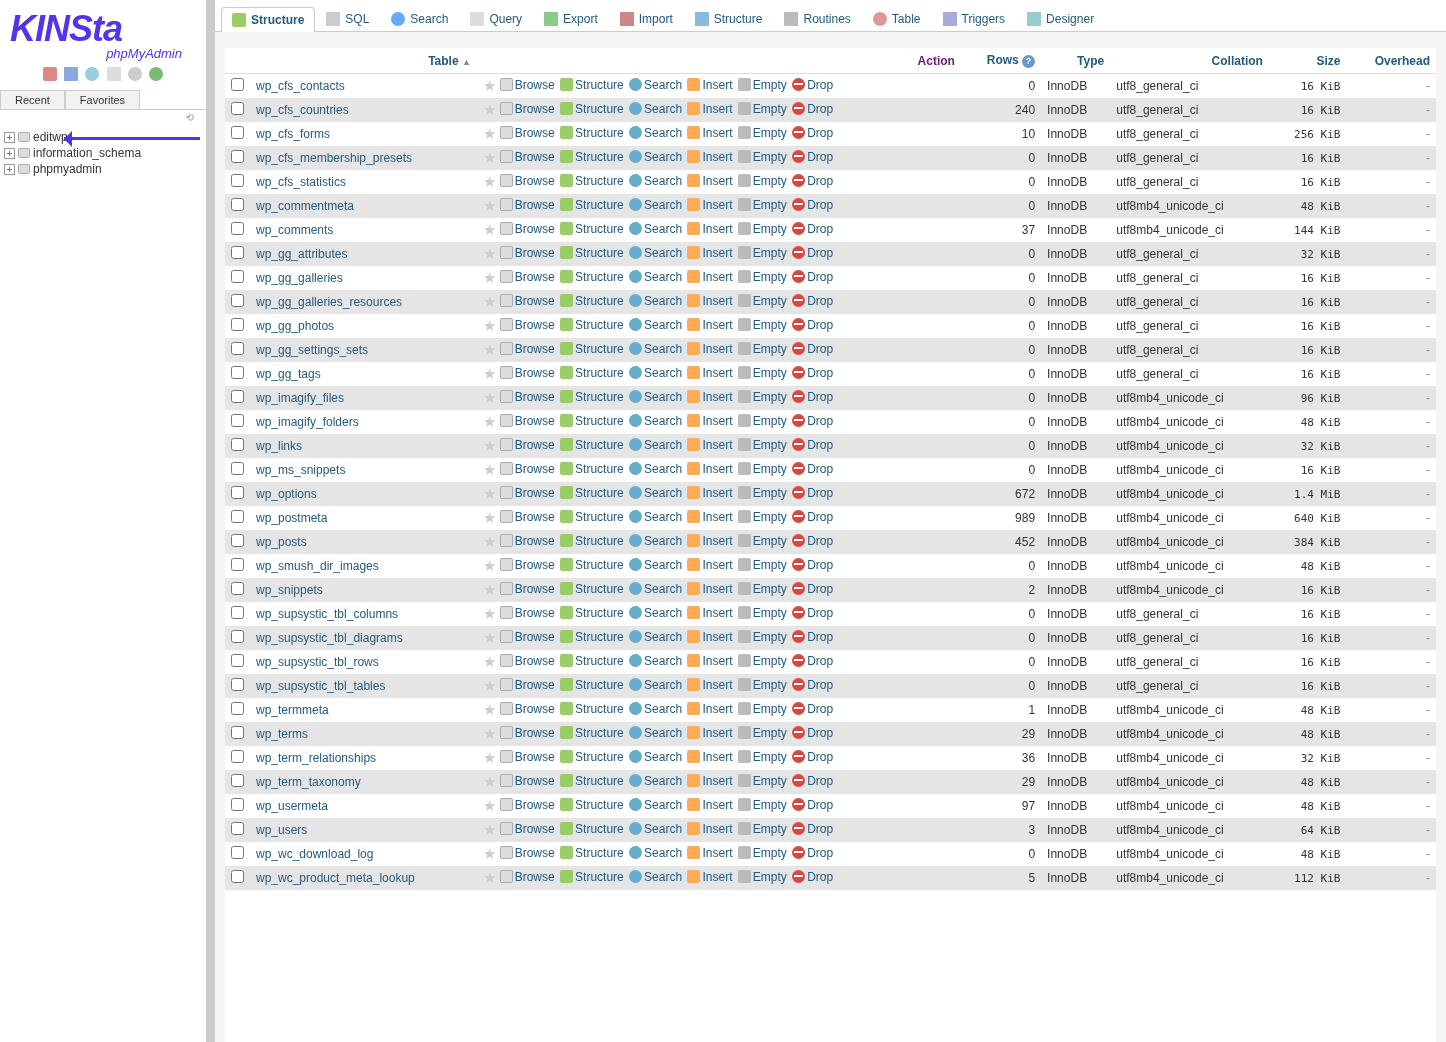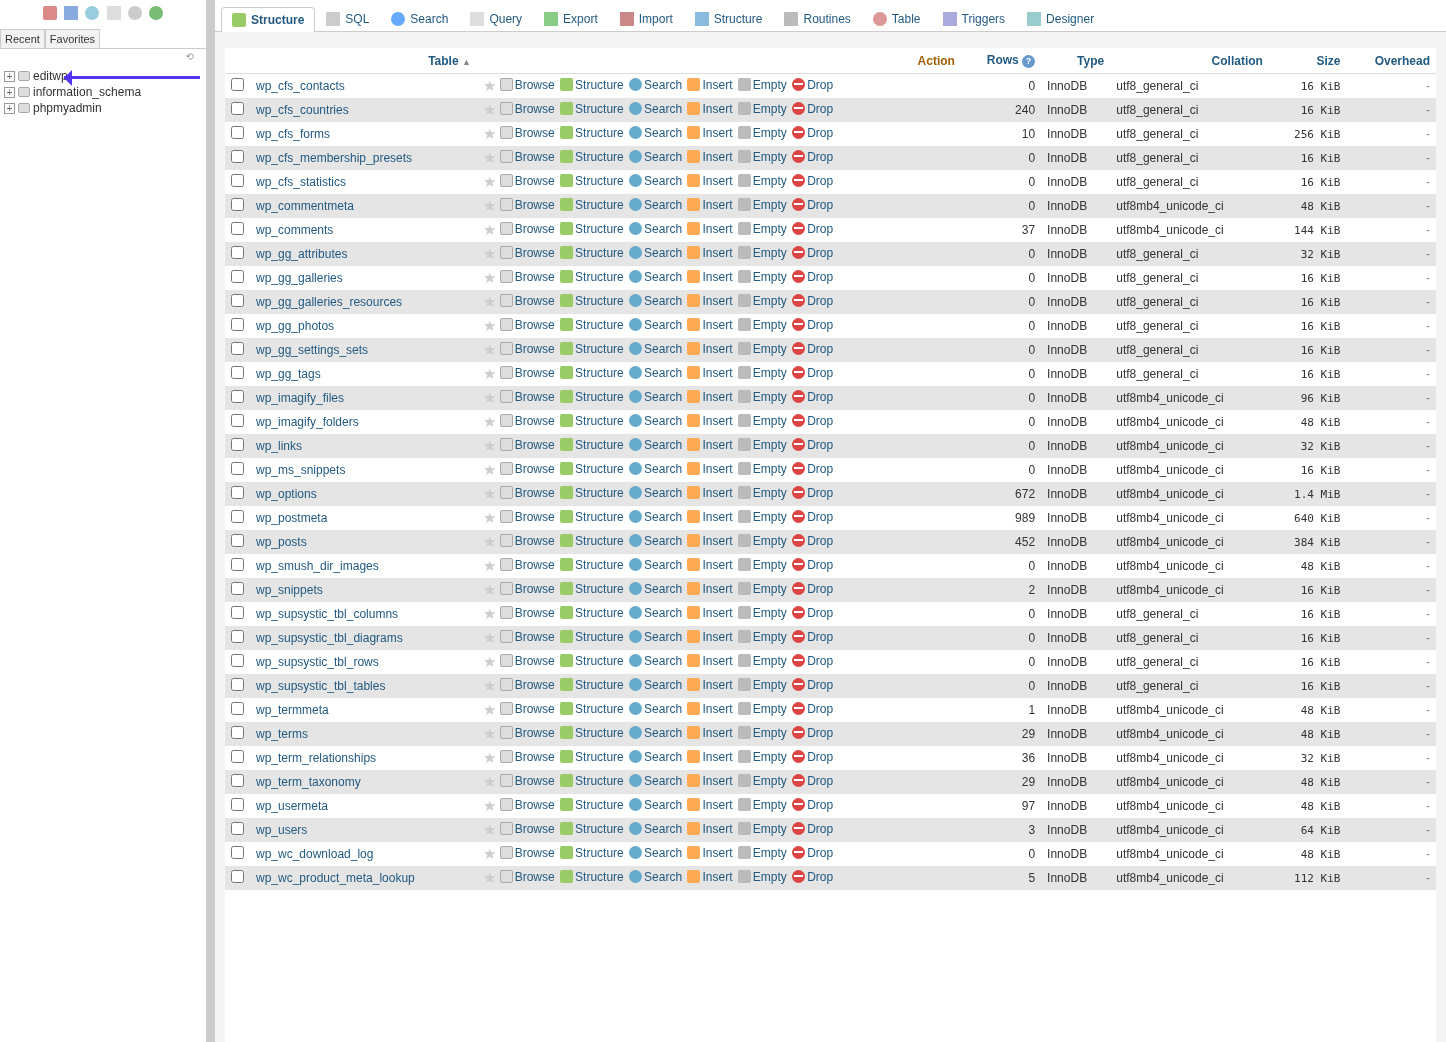--- a/index.html
+++ b/index.html
@@ -11,21 +11,21 @@
 .logo-sub { text-align: right; color: #5333ed; font-size: 13px; font-style: italic; margin-top: -4px; padding-right: 14px; }
 .sidebar-icons { text-align: center; padding: 6px 0; }
 .sidebar-icons span { display: inline-block; width: 14px; height: 14px; margin: 0 2px; }
 .sb-home { background: #d88; border-radius: 2px; }
 .sb-win { background: #8ad; }
 .sb-help { background: #9cd; border-radius: 50%; }
 .sb-sql { background: #ddd; }
 .sb-gear { background: #ccc; border-radius: 50%; }
 .sb-reload { background: #7b7; border-radius: 50%; }
 .nav-tabs-side { display: flex; border-bottom: 1px solid #ccc; }
-.nav-tabs-side div { padding: 3px 4px; border: 1px solid #ccc; border-bottom: none; background: #f2f2f2; font-size: 11px; cursor: pointer; }
+.nav-tabs-side div { padding: 3px 14px; border: 1px solid #ccc; border-bottom: none; background: #f2f2f2; font-size: 11px; cursor: pointer; }
 .link-indicator { padding: 2px 12px; text-align: right; color: #999; font-size: 10px; }
 .tree { padding: 4px 0; font-size: 12px; }
 .tree-item { padding: 1px 4px; display: flex; align-items: center; gap: 3px; cursor: pointer; }
 .tree-item.highlighted { position: relative; }
 .tree-arrow { position: absolute; left: 40px; top: 2px; width: 160px; height: 14px; pointer-events: none; }
 .tree-arrow::after { content: ""; position: absolute; top: 6px; left: 24px; right: 0; height: 3px; background: #5333ed; }
 .tree-arrow::before { content: ""; position: absolute; left: 16px; top: 0px; border: 8px solid transparent; border-right-color: #5333ed; }
 .tree-plus { display: inline-block; width: 11px; height: 11px; border: 1px solid #999; text-align: center; line-height: 9px; font-size: 10px; color: #666; }
 .tree-db-icon { display: inline-block; width: 12px; height: 10px; background: #ddd; border: 1px solid #aaa; border-radius: 2px; }
 .main { flex: 1; background: #f5f5f5; display: flex; flex-direction: column; overflow: hidden; }
@@ -47,21 +47,21 @@
 .ti-routines { background: #bbb; }
 .ti-events { background: #d99; border-radius: 50%; }
 .ti-triggers { background: #aad; }
 .ti-designer { background: #9cc; }
 .content { background: #fff; margin: 16px 10px 0; padding: 0; flex: 1; overflow: auto; }
 .filters-box { border: 1px solid #ccc; border-radius: 4px; margin: 0 0 10px 0; padding: 10px; position: relative; display: flex; align-items: center; gap: 8px; }
 .filters-legend { position: absolute; top: -10px; left: 10px; background: #fff; border: 1px solid #ccc; border-radius: 4px; padding: 2px 8px; font-size: 12px; }
 .filters-box input { border: 1px solid #aaa; padding: 3px; width: 140px; height: 22px; }
 table.tbl { width: 100%; border-collapse: collapse; font-size: 12px; }
 table.tbl thead th { background: #fff; text-align: right; padding: 5px 6px; font-weight: bold; border-bottom: 1px solid #ddd; color: #235a81; cursor: pointer; }
-table.tbl thead th.nonlink { color: #a16207; cursor: default; }
+table.tbl thead th.nonlink { color: #701a75; cursor: default; }
 table.tbl tbody tr.odd { background: #fff; }
 table.tbl tbody tr.even { background: #e5e5e5; }
 table.tbl td { padding: 3px 6px; vertical-align: middle; white-space: nowrap; }
 .table-link { color: #235a81; cursor: pointer; }
 .action-cell a { color: #235a81; text-decoration: none; margin-right: 2px; display: inline-flex; align-items: center; gap: 2px; cursor: pointer; }
 .act-icon { display: inline-block; width: 13px; height: 13px; border-radius: 2px; }
 .ai-browse { background: #ddd; border: 1px solid #aaa; }
 .ai-struct { background: #9c6; }
 .ai-search { background: #6ac; border-radius: 50%; }
 .ai-insert { background: #fa5; }
@@ -74,20 +74,24 @@
 .size { font-family: monospace; font-size: 11px; text-align: right; }
 .overhead { text-align: right; color: #888; }
 .sort-arrow { color: #888; font-size: 9px; }
 input[type=checkbox] { cursor: pointer; }
 </style>
 </head>
 <body>
 
 <div class="container">
   <div class="sidebar">
+    <div class="logo">
+      <div class="logo-text">KINSta</div>
+      <div class="logo-sub">phpMyAdmin</div>
+    </div>
     <div class="sidebar-icons">
       <span class="sb-home"></span>
       <span class="sb-win"></span>
       <span class="sb-help"></span>
       <span class="sb-sql"></span>
       <span class="sb-gear"></span>
       <span class="sb-reload"></span>
     </div>
     <div class="nav-tabs-side">
       <div>Recent</div>

